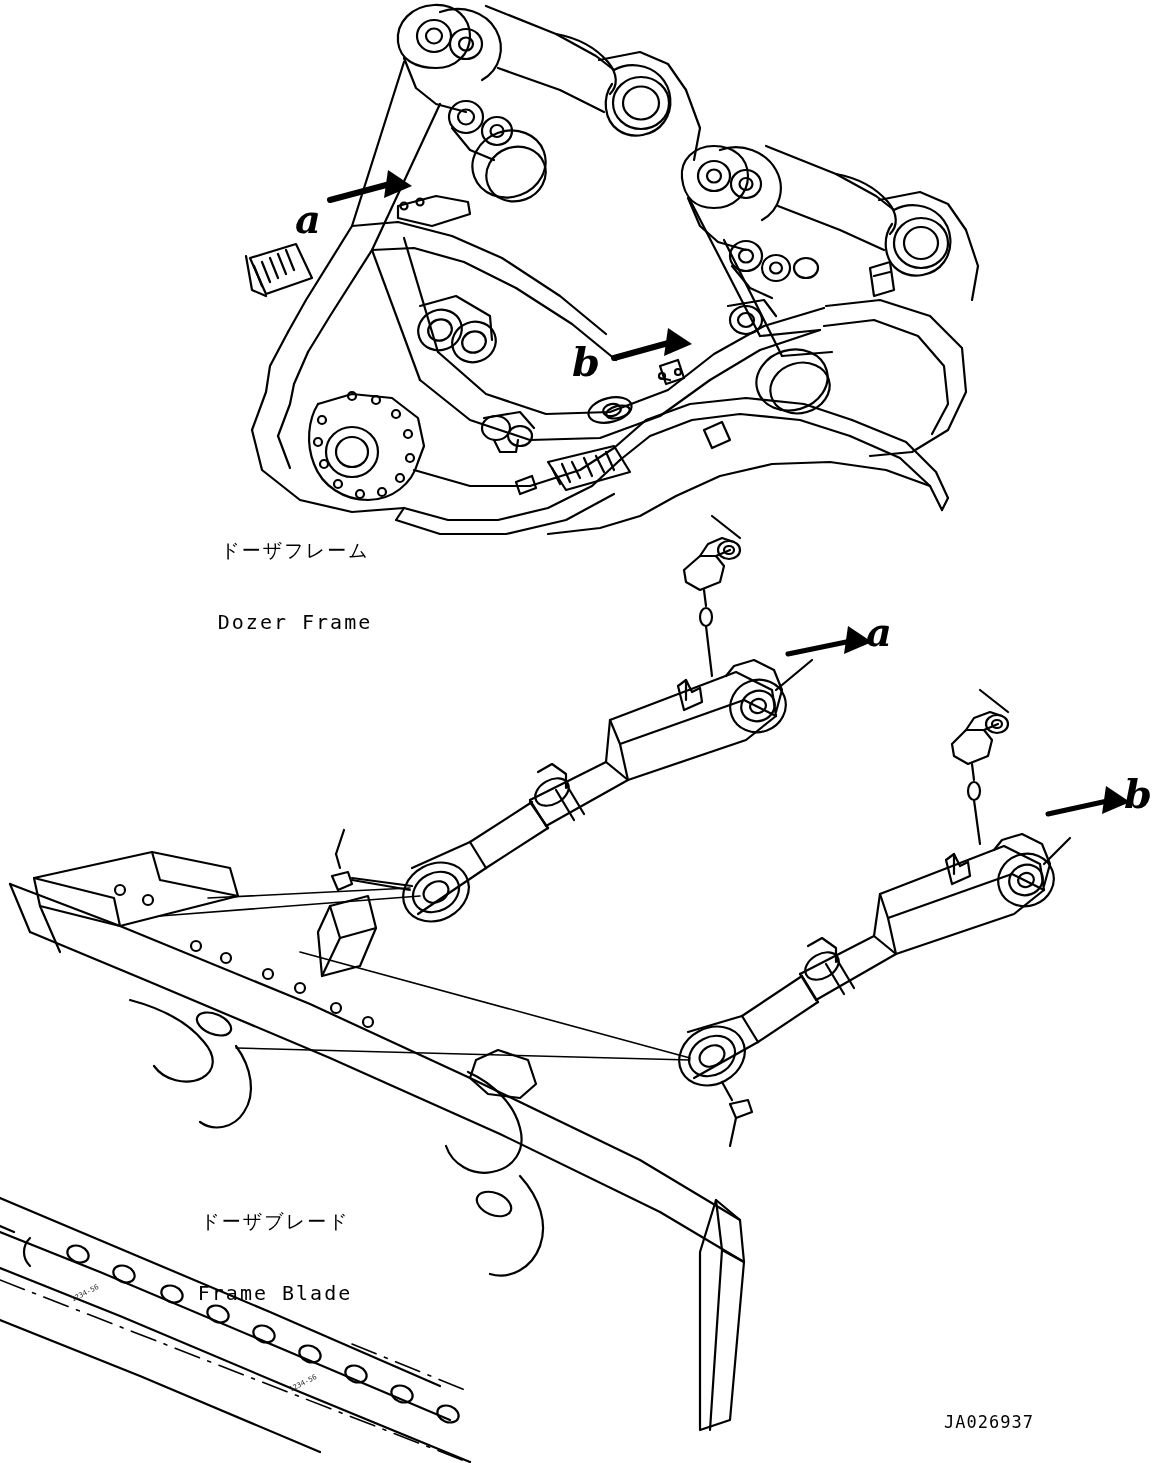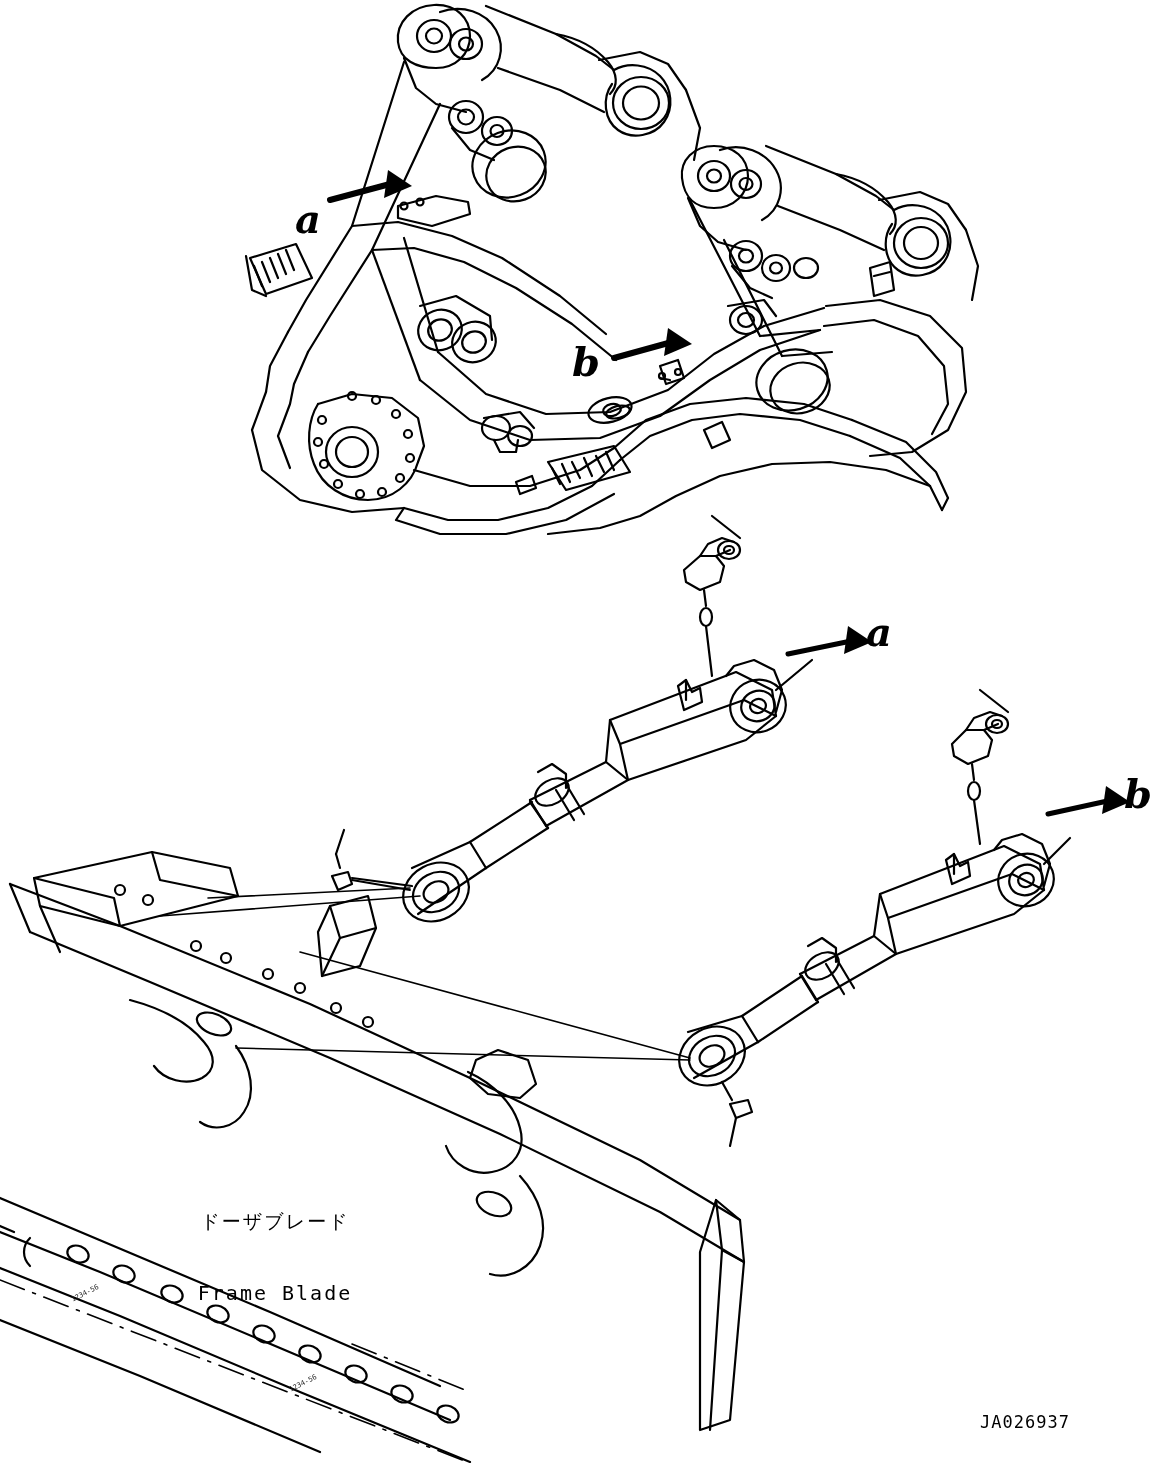--- a/index.html
+++ b/index.html
@@ -386,25 +386,29 @@
   </svg>
 
   <div class="lbl callout-letter" style="left:295px; top:195px;">a</div>
 
   <div class="lbl callout-letter" style="left:572px; top:338px;">b</div>
 
   <div class="lbl callout-letter" style="left:866px; top:608px;">a</div>
 
   <div class="lbl callout-letter" style="left:1124px; top:770px;">b</div>
 
+  <div class="lbl part-label" style="left:200px; top:492px; width:190px;">
+    <span class="jp">ドーザフレーム</span>
+    <span class="en">Dozer Frame</span>
+  </div>
 
   <div class="lbl part-label" style="left:180px; top:1163px; width:190px;text-align:center;">
     <span class="jp">ドーザブレード</span>
     <span class="en">Frame Blade</span>
   </div>
 
   <div class="lbl tiny-code" style="left:72px; top:1296px;">1234-56</div>
 
   <div class="lbl tiny-code" style="left:290px; top:1386px;">1234-56</div>
 
-  <div class="lbl doc-code" style="left:980px; top:1412px;">JA026937</div>
+  <div class="lbl doc-code" style="left:944px; top:1412px;">JA026937</div>
 
 </div>
 
 </body></html>

